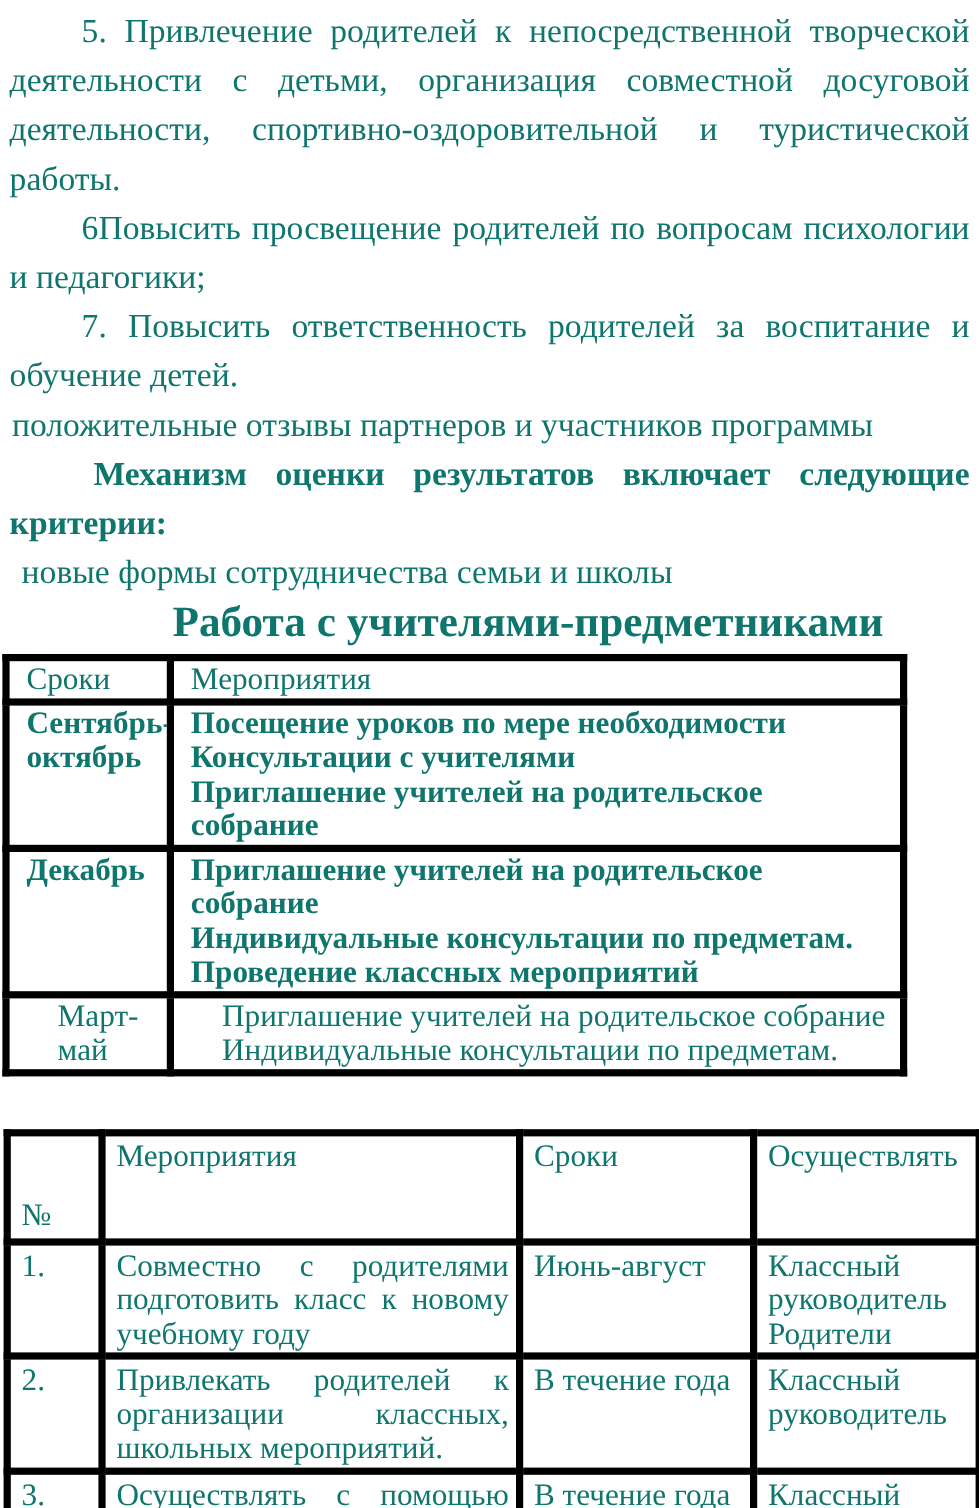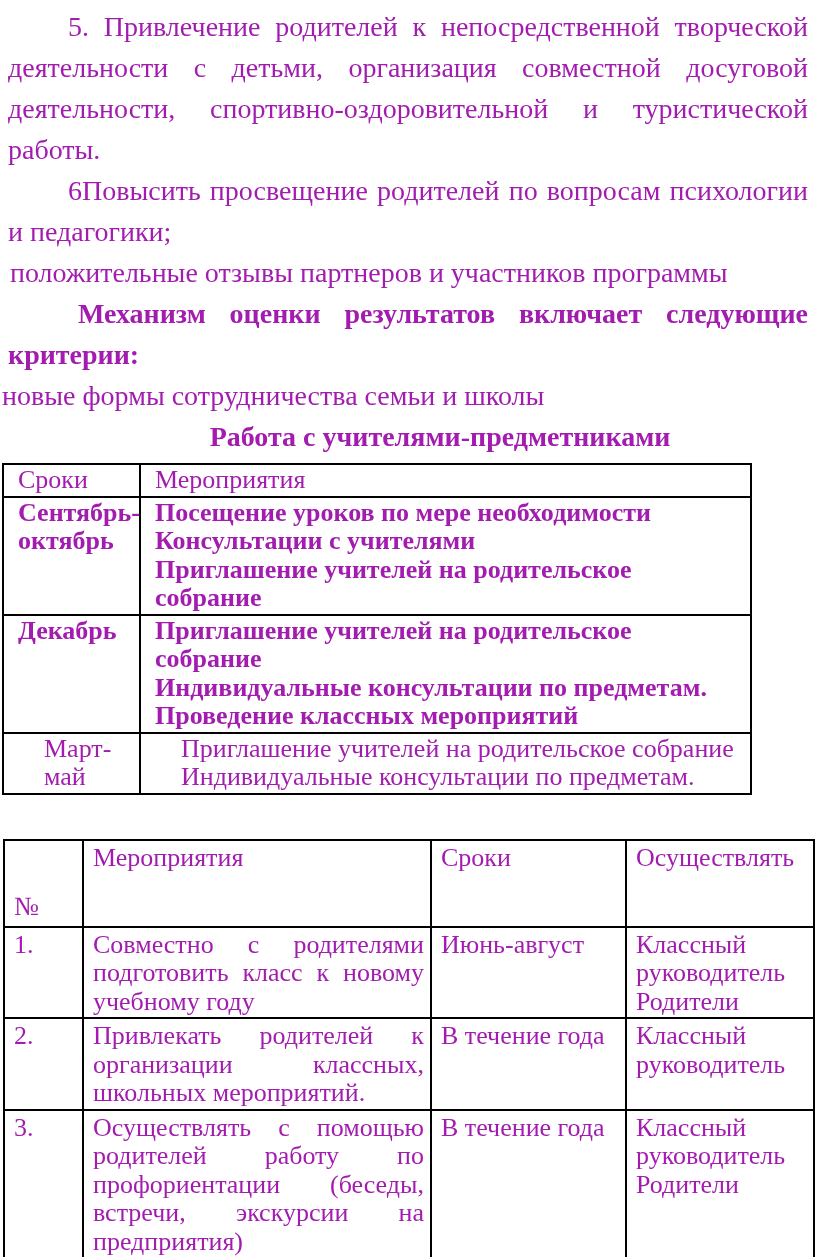--- a/index.html
+++ b/index.html
@@ -5,53 +5,53 @@
   html, body {
     margin: 0;
     padding: 0;
     background: #ffffff;
   }
   .page {
     position: relative;
     width: 816px;
     height: 1257px;
     background: #ffffff;
-    color: #a21caf;
+    color: #0f766e;
     font-family: "Liberation Serif", serif;
     overflow: hidden;
     box-sizing: border-box;
     padding-top: 6px;
   }
   
   .body-para {
     font-size: 28px;
     line-height: 41px;
     text-align: justify;
     margin: 0 8px;
   }
   .indent-num { text-indent: 60px; }
   .indent-bold { text-indent: 70px; font-weight: bold; }
   .crit-1 { text-indent: 2px; }
-  .crit-2 { margin-left: 2px; text-indent: 0; }
+  .crit-2 { margin-left: 18px; text-indent: 0; }
   .section-title {
-    font-size: 28px;
+    font-size: 36px;
     line-height: 41px;
     font-weight: bold;
     text-align: center;
     margin: 0 0 0 64px;
   }
   
   table {
     border-collapse: collapse;
     table-layout: fixed;
     font-size: 26px;
     line-height: 28.5px;
   }
   td {
-    border: 2px solid #000000;
+    border: 6px solid #000000;
     vertical-align: top;
     overflow: hidden;
   }
   .multiline { white-space: pre-line; }
 
   .schedule-table {
     width: 748px;
     margin: 6px 0 0 2px;
   }
   .schedule-table td { padding: 1px 8px 1px 14px; }
@@ -69,20 +69,21 @@
   .plan-table .row-3line td { height: 79px; }
   .plan-table .activity-cell { text-align: justify; margin-left: 44px; }
 </style>
 </head>
 <body>
 
 <div class="page">
 
   <p class="body-para indent-num">5. Привлечение родителей к непосредственной творческой деятельности с детьми, организация совместной досуговой деятельности, спортивно-оздоровительной и туристической работы.</p>
   <p class="body-para indent-num">6Повысить просвещение родителей по вопросам психологии и педагогики;</p>
+  <p class="body-para indent-num">7. Повысить ответственность родителей за воспитание и обучение детей.</p>
   <p class="body-para crit-1">положительные отзывы партнеров и участников программы</p>
   <p class="body-para indent-bold">Механизм оценки результатов включает следующие критерии:</p>
   <p class="body-para crit-2">новые формы сотрудничества семьи и школы</p>
 
   <h2 class="section-title">Работа с учителями-предметниками</h2>
 
   <table class="schedule-table">
     <colgroup>
         <col style="width:137px">
         <col style="width:611px">

